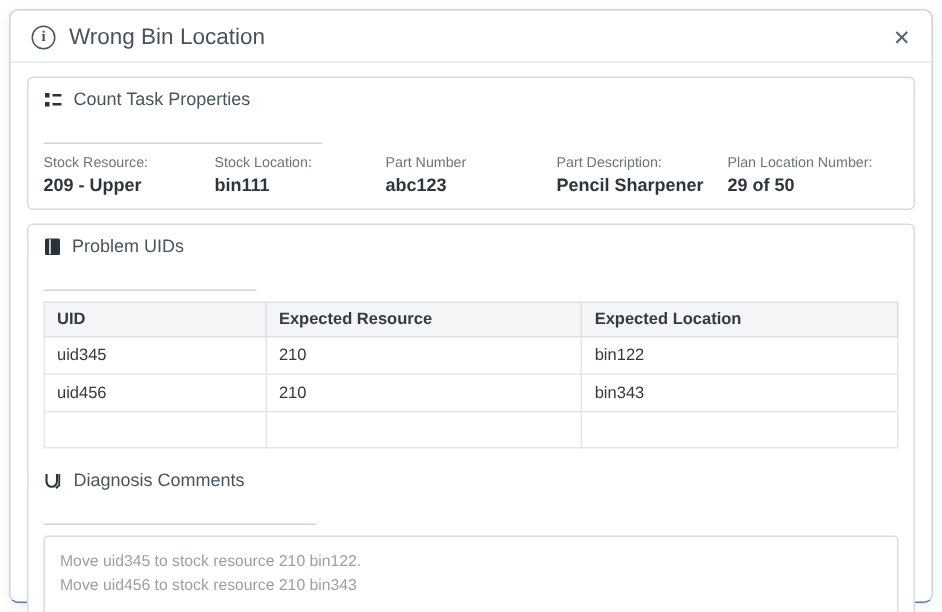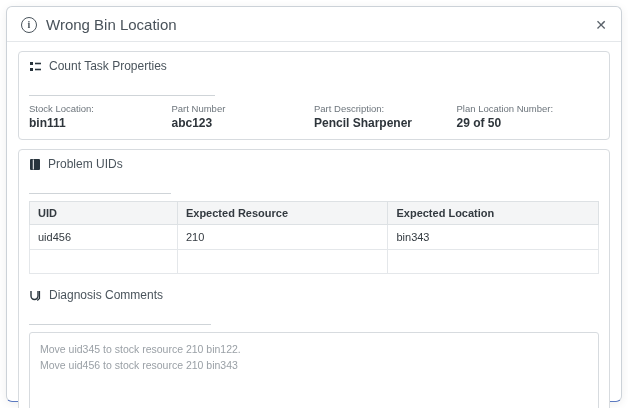--- a/index.html
+++ b/index.html
@@ -130,20 +130,24 @@
         <svg width="13" height="13" viewBox="0 0 13 13" fill="none" stroke="#28343c" stroke-width="1.6">
           <rect x="1" y="2" width="3" height="3" fill="#28343c" stroke="none"></rect>
           <rect x="1" y="8" width="3" height="3" fill="#28343c" stroke="none"></rect>
           <line x1="6" y1="3.5" x2="12" y2="3.5"></line>
           <line x1="6" y1="9.5" x2="12" y2="9.5"></line>
         </svg>
         <span>Count Task Properties</span>
       </div>
       <div class="fields">
         <div class="field">
+          <div class="flabel">Stock Resource:</div>
+          <div class="fvalue">209 - Upper</div>
+        </div>
+        <div class="field">
           <div class="flabel">Stock Location:</div>
           <div class="fvalue">bin111</div>
         </div>
         <div class="field">
           <div class="flabel">Part Number</div>
           <div class="fvalue">abc123</div>
         </div>
         <div class="field">
           <div class="flabel">Part Description:</div>
           <div class="fvalue">Pencil Sharpener</div>
@@ -172,20 +176,25 @@
           </colgroup>
         <thead>
           <tr>
             <th>UID</th>
             <th>Expected Resource</th>
             <th>Expected Location</th>
           </tr>
         </thead>
         <tbody>
           <tr>
+            <td>uid345</td>
+            <td>210</td>
+            <td>bin122</td>
+          </tr>
+          <tr>
             <td>uid456</td>
             <td>210</td>
             <td>bin343</td>
           </tr>
           <tr>
             <td></td>
             <td></td>
             <td></td>
           </tr>
         </tbody>

